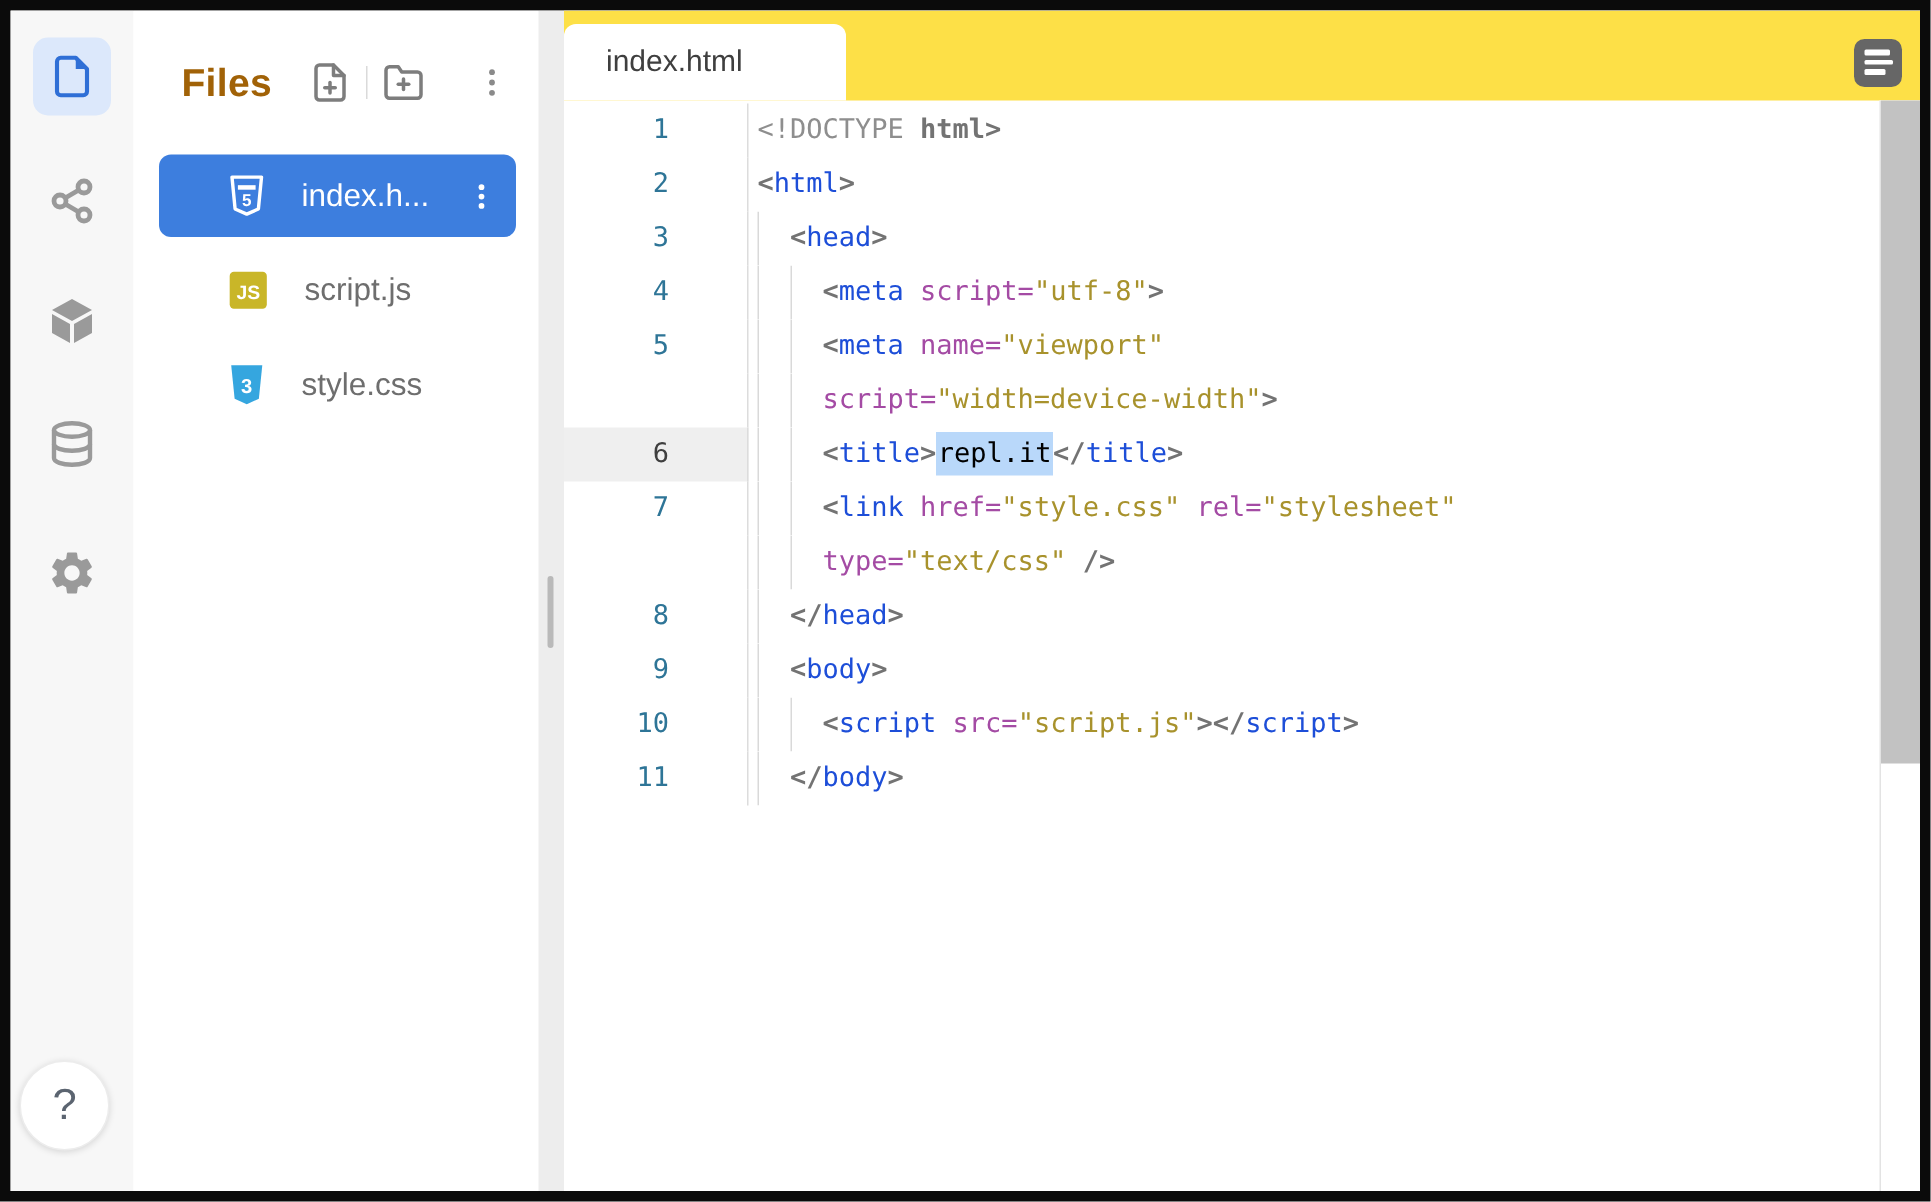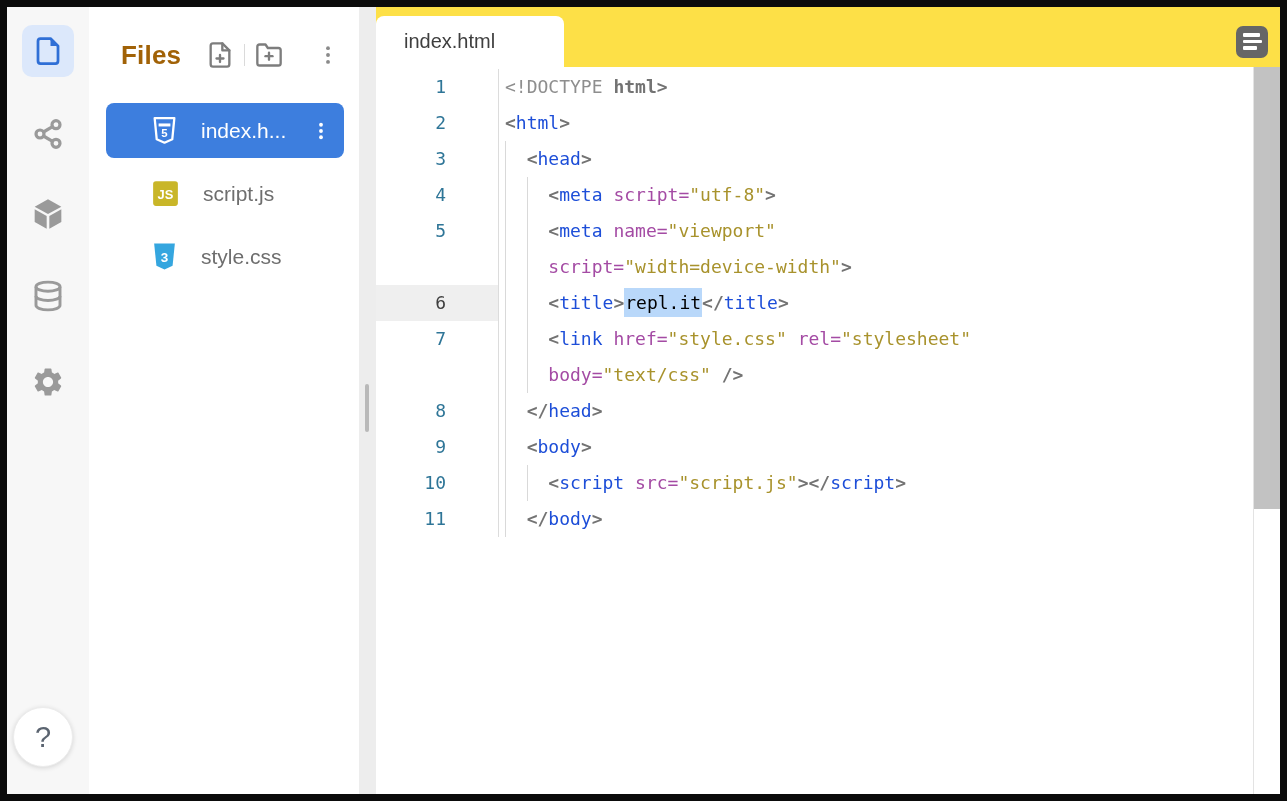--- a/index.html
+++ b/index.html
@@ -215,21 +215,21 @@
           <div class="cl act">
             <span class="ln">6</span>
             <span class="cd"><span class="g"></span><span class="g"></span><span class="t-punct">&lt;</span><span class="t-tag">title</span><span class="t-punct">&gt;</span><span class="t-sel">repl.it</span><span class="t-punct">&lt;/</span><span class="t-tag">title</span><span class="t-punct">&gt;</span></span>
           </div>
           <div class="cl">
             <span class="ln">7</span>
             <span class="cd"><span class="g"></span><span class="g"></span><span class="t-punct">&lt;</span><span class="t-tag">link</span><span class="t-txt"> </span><span class="t-attr">href=</span><span class="t-val">"style.css"</span><span class="t-txt"> </span><span class="t-attr">rel=</span><span class="t-val">"stylesheet"</span></span>
           </div>
           <div class="cl">
             <span class="ln"></span>
-            <span class="cd"><span class="g"></span><span class="g"></span><span class="t-attr">body=</span><span class="t-val">"text/css"</span><span class="t-txt"> </span><span class="t-punct">/&gt;</span></span>
+            <span class="cd"><span class="g"></span><span class="g"></span><span class="t-attr">type=</span><span class="t-val">"text/css"</span><span class="t-txt"> </span><span class="t-punct">/&gt;</span></span>
           </div>
           <div class="cl">
             <span class="ln">8</span>
             <span class="cd"><span class="g"></span><span class="t-punct">&lt;/</span><span class="t-tag">head</span><span class="t-punct">&gt;</span></span>
           </div>
           <div class="cl">
             <span class="ln">9</span>
             <span class="cd"><span class="g"></span><span class="t-punct">&lt;</span><span class="t-tag">body</span><span class="t-punct">&gt;</span></span>
           </div>
           <div class="cl">

